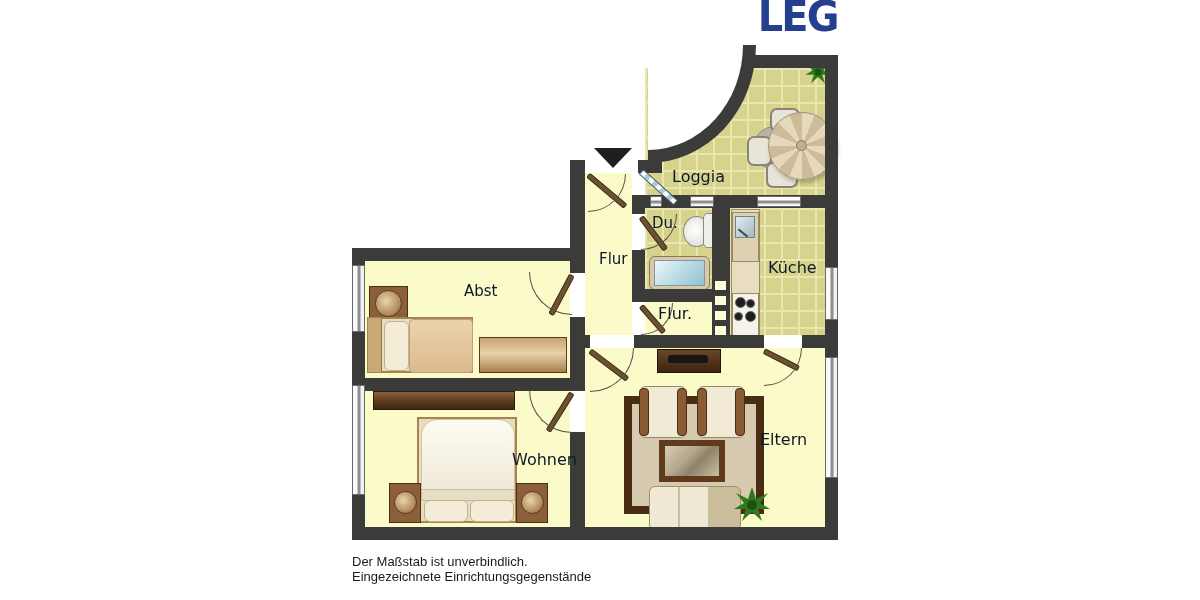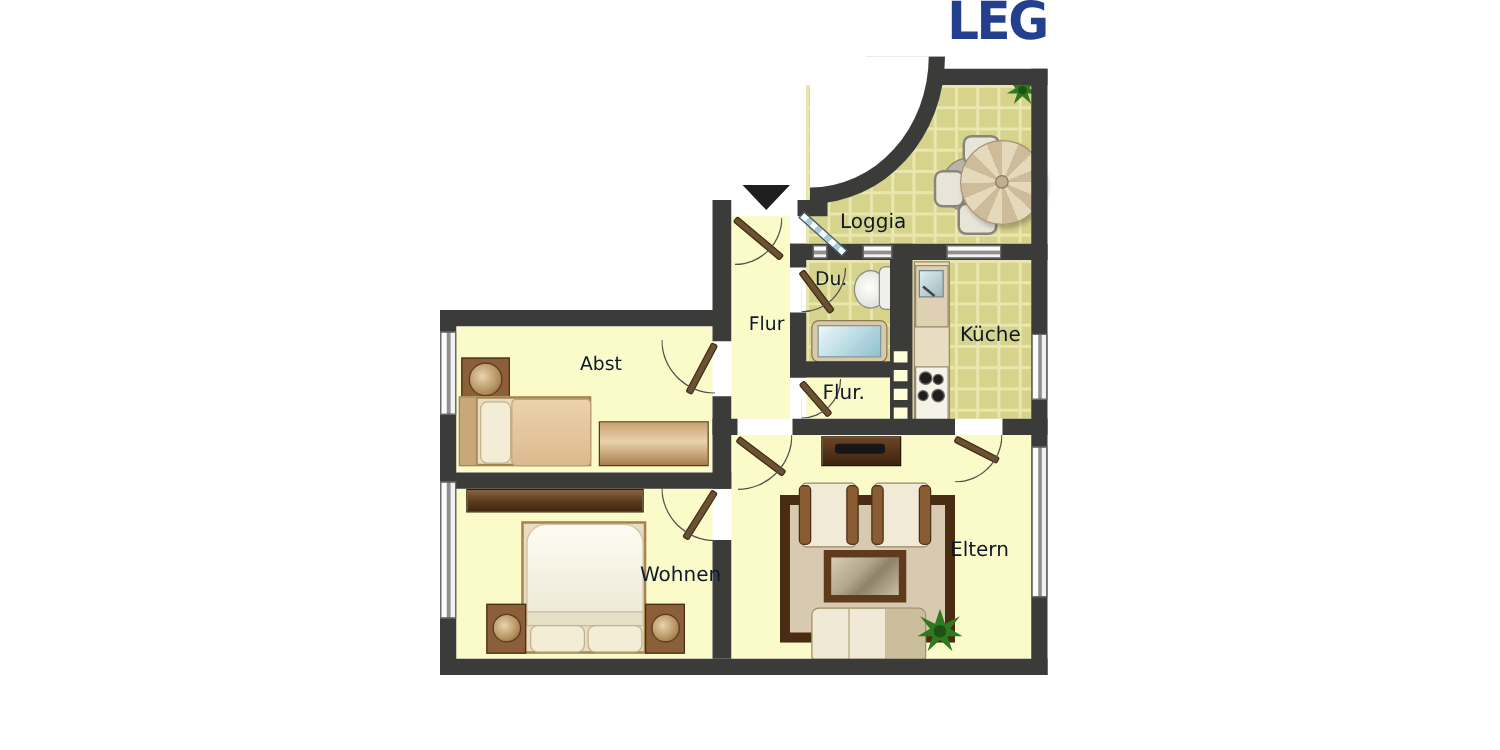--- a/index.html
+++ b/index.html
@@ -212,15 +212,17 @@
   <div class="label" style="left:672px;top:167px;font-size:16px;">Loggia</div>
   <div class="label" style="left:652px;top:214px;">Du.</div>
   <div class="label" style="left:768px;top:258px;font-size:16px;">Küche</div>
   <div class="label" style="left:599px;top:250px;">Flur</div>
   <div class="label" style="left:464px;top:282px;">Abst</div>
   <div class="label" style="left:658px;top:304px;font-size:16px;">Flur.</div>
   <div class="label" style="left:512px;top:450px;font-size:16px;">Wohnen</div>
   <div class="label" style="left:760px;top:430px;font-size:16px;">Eltern</div>
 
   <div id="disclaimer">
+    <div>Der Maßstab ist unverbindlich.</div>
+    <div>Eingezeichnete Einrichtungsgegenstände</div>
   </div>
 
 </div>
 
 </body></html>

